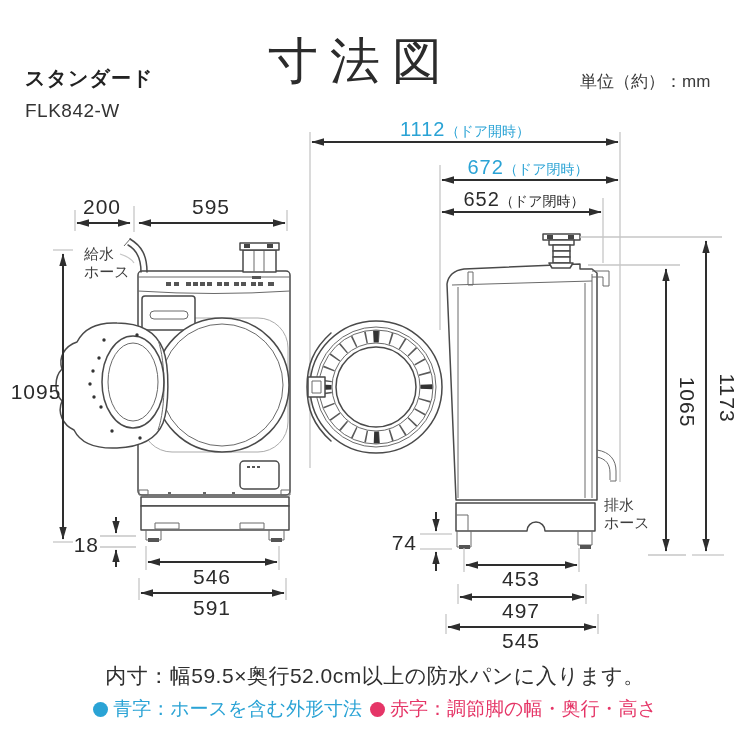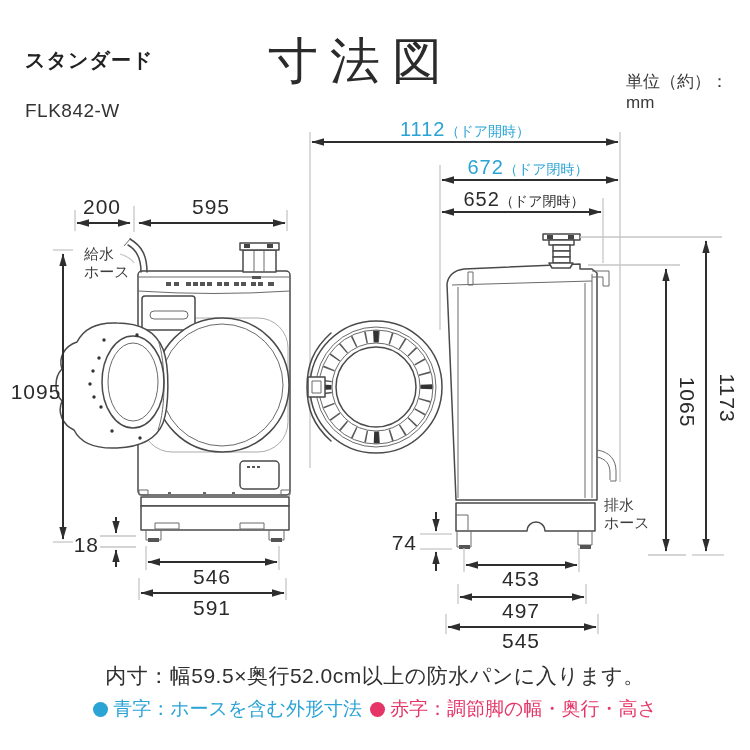--- a/index.html
+++ b/index.html
@@ -3,25 +3,25 @@
 <meta charset="utf-8">
 <style>
   html,body{margin:0;padding:0;}
   body{
     width:750px;height:750px;position:relative;background:#ffffff;
     font-family:"Liberation Sans","DejaVu Sans",sans-serif;color:#2e2e2e;
     overflow:hidden;
   }
   .abs{position:absolute;}
   
-  .series{left:25px;top:47px;font-size:20px;font-weight:bold;color:#222;letter-spacing:1px;}
+  .series{left:25px;top:65px;font-size:20px;font-weight:bold;color:#222;letter-spacing:1px;}
   .model{left:25px;top:100px;font-size:19px;color:#333;letter-spacing:.5px;}
   .title{left:0;top:28px;width:722px;text-align:center;font-size:50px;font-weight:200;
          letter-spacing:12px;color:#2b2b2b;}
-  .unit{left:626px;top:70px;font-size:17px;color:#3a3a3a;}
+  .unit{left:580px;top:70px;font-size:17px;color:#3a3a3a;}
   
   svg.diagram{position:absolute;left:0;top:0;}
   .ln{stroke:#2e2e2e;stroke-width:2;fill:none;}
   .ext{stroke:#c6c6c6;stroke-width:1.3;fill:none;}
   .art{stroke:#4a4a4a;stroke-width:1.5;fill:none;stroke-linejoin:round;stroke-linecap:round;}
   .artf{stroke:#4a4a4a;stroke-width:1.5;fill:#fff;stroke-linejoin:round;}
   .art2{stroke:#6a6a6a;stroke-width:1;fill:none;stroke-linejoin:round;}
   .bez{stroke:#ababab;stroke-width:1;fill:none;}
   text.dim{font-size:21px;fill:#2b2b2b;letter-spacing:1px;}
   text.dimv{font-size:20px;letter-spacing:1px;}

